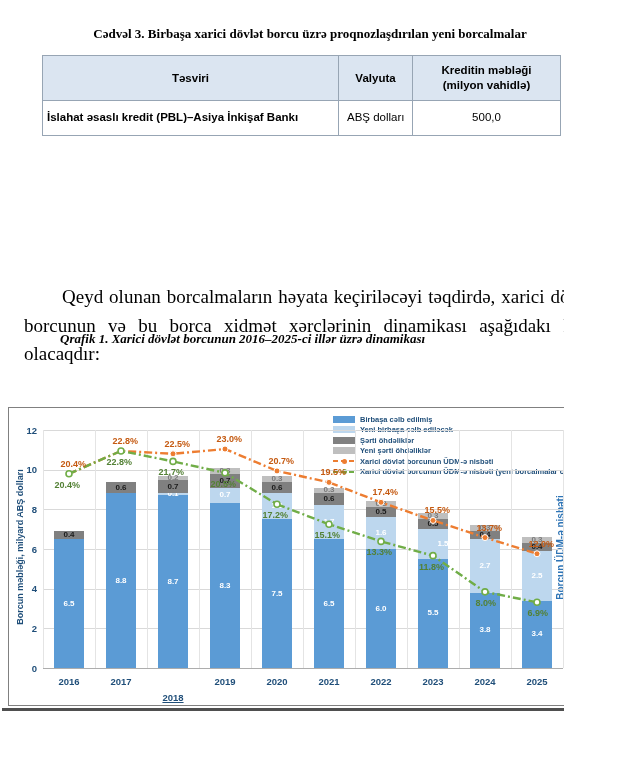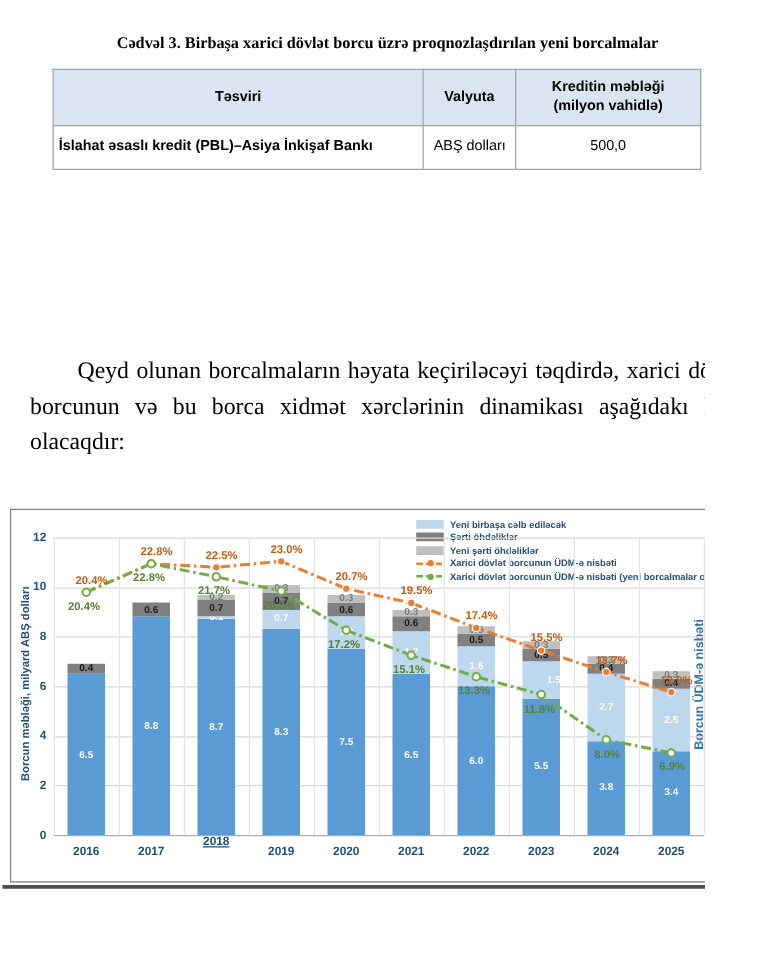--- a/index.html
+++ b/index.html
@@ -83,26 +83,31 @@
           <td>İslahat əsaslı kredit (PBL)–Asiya İnkişaf Bankı</td>
           <td>ABŞ dolları</td>
           <td>500,0</td>
         </tr>
       </tbody>
   </table>
 
   <p class="para">Qeyd olunan borcalmaların həyata keçiriləcəyi təqdirdə, xarici dövlət borcunun və bu borca xidmət xərclərinin dinamikası aşağıdakı kimi olacaqdır:</p>
 
   <div class="fig-caption">
+    <div class="fc-bold">Qrafik 1. Xarici dövlət borcunun 2016–2025-ci illər üzrə dinamikası</div>
   </div>
 
   <div class="chart" id="chart">
     <div class="ytitle left">Borcun məbləği, milyard ABŞ dolları</div>
     <div class="ytitle right">Borcun ÜDM-ə nisbəti</div>
     <div class="legend" id="legend">
+        <div class="lrow">
+          <span class="lkey" style="background: rgb(91, 155, 213);"></span>
+          <span class="ltext">Birbaşa cəlb edilmiş</span>
+        </div>
         <div class="lrow">
           <span class="lkey" style="background: rgb(189, 215, 238);"></span>
           <span class="ltext">Yeni birbaşa cəlb ediləcək</span>
         </div>
         <div class="lrow">
           <span class="lkey" style="background: rgb(128, 128, 128);"></span>
           <span class="ltext">Şərti öhdəliklər</span>
         </div>
         <div class="lrow">
           <span class="lkey" style="background: rgb(191, 191, 191);"></span>
@@ -152,21 +157,21 @@
       <div class="barlab" style="left: 97px; top: 74.5167px; color: rgb(26, 26, 26);">0.6</div>
       <div class="yearlab" style="left: 90px; top: 268px;">2017</div>
       <div class="barseg" style="left: 149px; top: 87.45px; width: 30px; height: 172.55px; background: rgb(91, 155, 213);"></div>
       <div class="barlab" style="left: 149px; top: 168.725px; color: rgb(255, 255, 255);">8.7</div>
       <div class="barseg" style="left: 149px; top: 85.4667px; width: 30px; height: 1.98333px; background: rgb(189, 215, 238);"></div>
       <div class="barlab" style="left: 149px; top: 81.4583px; color: rgb(255, 255, 255);">0.1</div>
       <div class="barseg" style="left: 149px; top: 71.5833px; width: 30px; height: 13.8833px; background: rgb(128, 128, 128);"></div>
       <div class="barlab" style="left: 149px; top: 73.525px; color: rgb(26, 26, 26);">0.7</div>
       <div class="barseg" style="left: 149px; top: 67.6167px; width: 30px; height: 3.96667px; background: rgb(191, 191, 191);"></div>
       <div class="barlab" style="left: 149px; top: 64.6px; color: rgb(122, 122, 122);">0.2</div>
-      <div class="yearlab" style="left: 142px; top: 260px; text-decoration: underline;">2018</div>
+      <div class="yearlab" style="left: 142px; top: 284px; text-decoration: underline;">2018</div>
       <div class="barseg" style="left: 201px; top: 95.3833px; width: 30px; height: 164.617px; background: rgb(91, 155, 213);"></div>
       <div class="barlab" style="left: 201px; top: 172.692px; color: rgb(255, 255, 255);">8.3</div>
       <div class="barseg" style="left: 201px; top: 79.5167px; width: 30px; height: 15.8667px; background: rgb(189, 215, 238);"></div>
       <div class="barlab" style="left: 201px; top: 82.45px; color: rgb(255, 255, 255);">0.7</div>
       <div class="barseg" style="left: 201px; top: 65.6333px; width: 30px; height: 13.8833px; background: rgb(128, 128, 128);"></div>
       <div class="barlab" style="left: 201px; top: 67.575px; color: rgb(26, 26, 26);">0.7</div>
       <div class="barseg" style="left: 201px; top: 59.6833px; width: 30px; height: 5.95px; background: rgb(191, 191, 191);"></div>
       <div class="barlab" style="left: 201px; top: 57.6583px; color: rgb(122, 122, 122);">0.3</div>
       <div class="yearlab" style="left: 194px; top: 268px;">2019</div>
       <div class="barseg" style="left: 253px; top: 111.25px; width: 30px; height: 148.75px; background: rgb(91, 155, 213);"></div>

